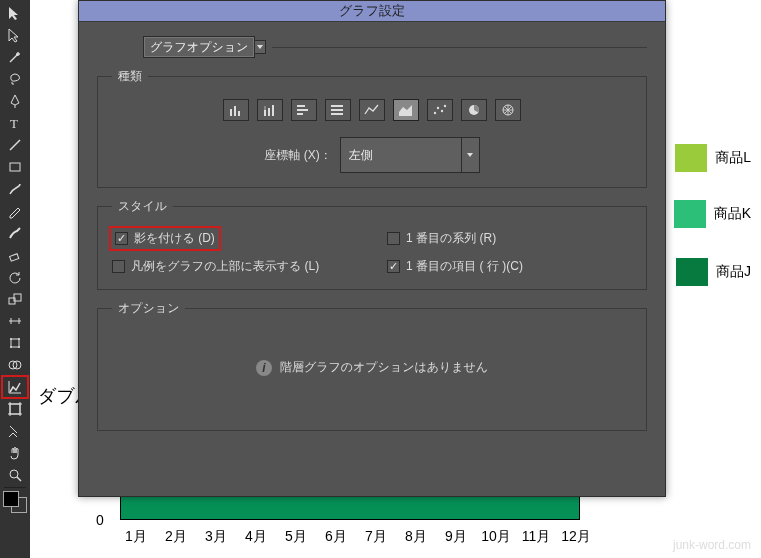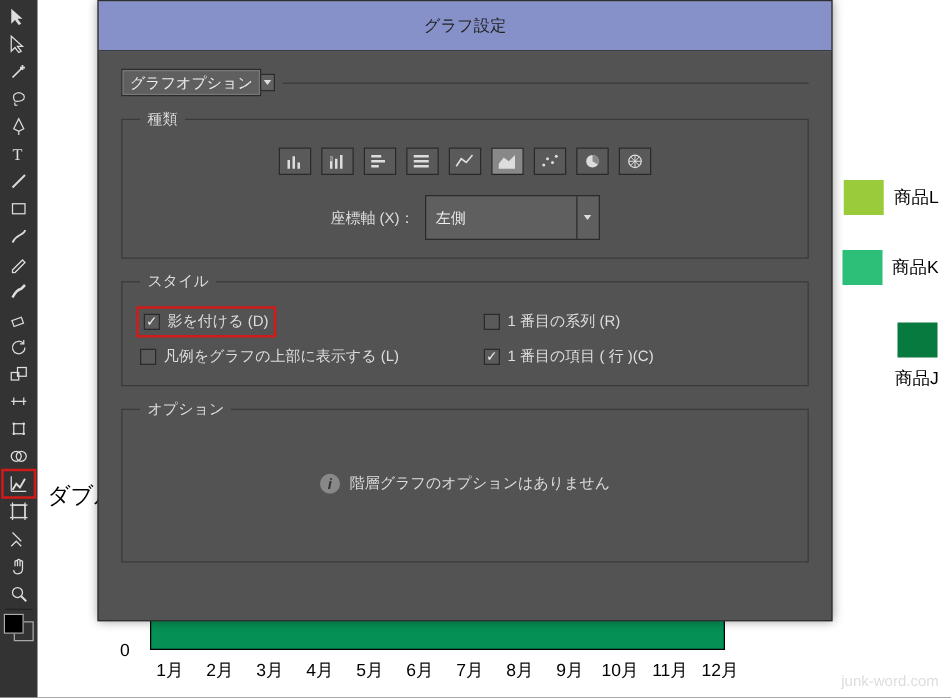--- a/index.html
+++ b/index.html
@@ -117,36 +117,37 @@
   .dialog {
     position: absolute;
     left: 78px; top: 0;
     width: 588px; height: 497px;
     background: #535353;
     border: 1px solid #2e2e2e;
     box-shadow: 0 0 8px rgba(0,0,0,0.4);
     color: #ddd;
   }
   .dlg-title {
-    height: 40px;
+    height: 21px;
     background: #8591c8;
     display: flex;
     align-items: center;
     justify-content: center;
     font-size: 13px;
     color: #222;
     border-bottom: 1px solid #3a3a3a;
   }
   .dlg-body {
     padding: 14px 18px 10px 18px;
   }
   .dropdown-bar {
     display: flex;
     align-items: center;
     margin-bottom: 6px;
+    margin-left: 46px;
   }
   .dropdown {
     display: inline-flex;
     align-items: center;
     height: 22px;
     border: 1px solid #2b2b2b;
     background: #5f5f5f;
     padding: 0 6px;
     font-size: 12px;
     color: #eee;
@@ -444,21 +445,21 @@
 </div>
 
 <div class="legend-item" style="right:10px; top:144px;">
   <div class="legend-sw" style="background:#9acb3b;"></div>
   <span class="legend-label">商品L</span>
 </div>
 <div class="legend-item" style="right:10px; top:200px;">
   <div class="legend-sw" style="background:#2bbf78;"></div>
   <span class="legend-label">商品K</span>
 </div>
-<div class="legend-item" style="right:10px; top:258px;flex-direction:column;">
+<div class="legend-item" style="right:10px; top:258px;">
   <div class="legend-sw" style="background:#067a3f;"></div>
   <span class="legend-label">商品J</span>
 </div>
 
 <div class="watermark">junk-word.com</div>
 
 <div class="dialog">
   <div class="dlg-title">グラフ設定</div>
   <div class="dlg-body">
 

